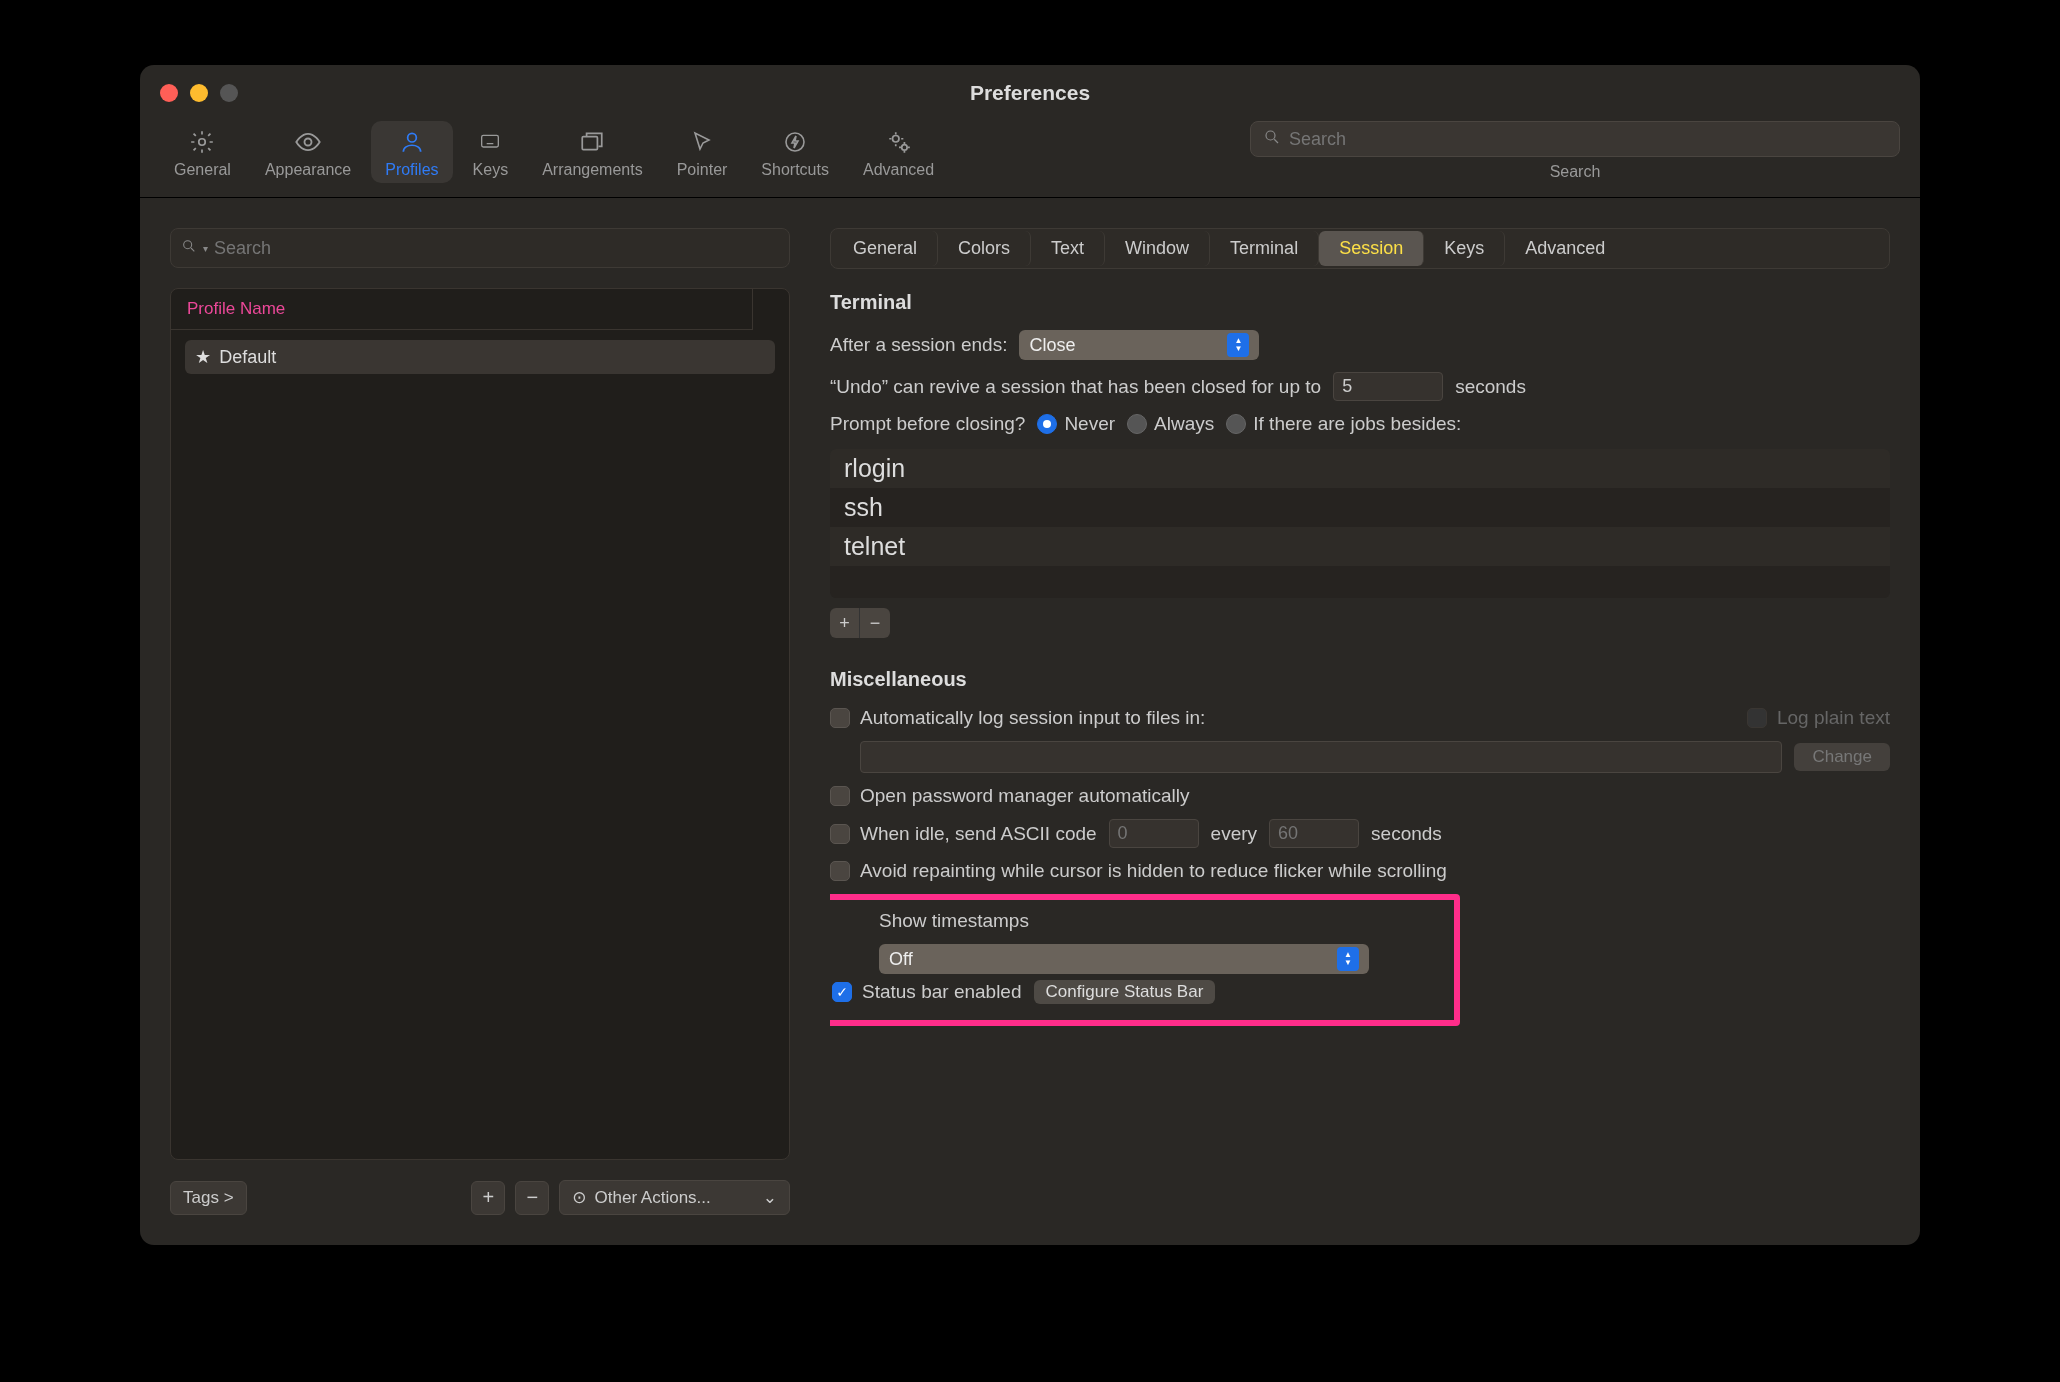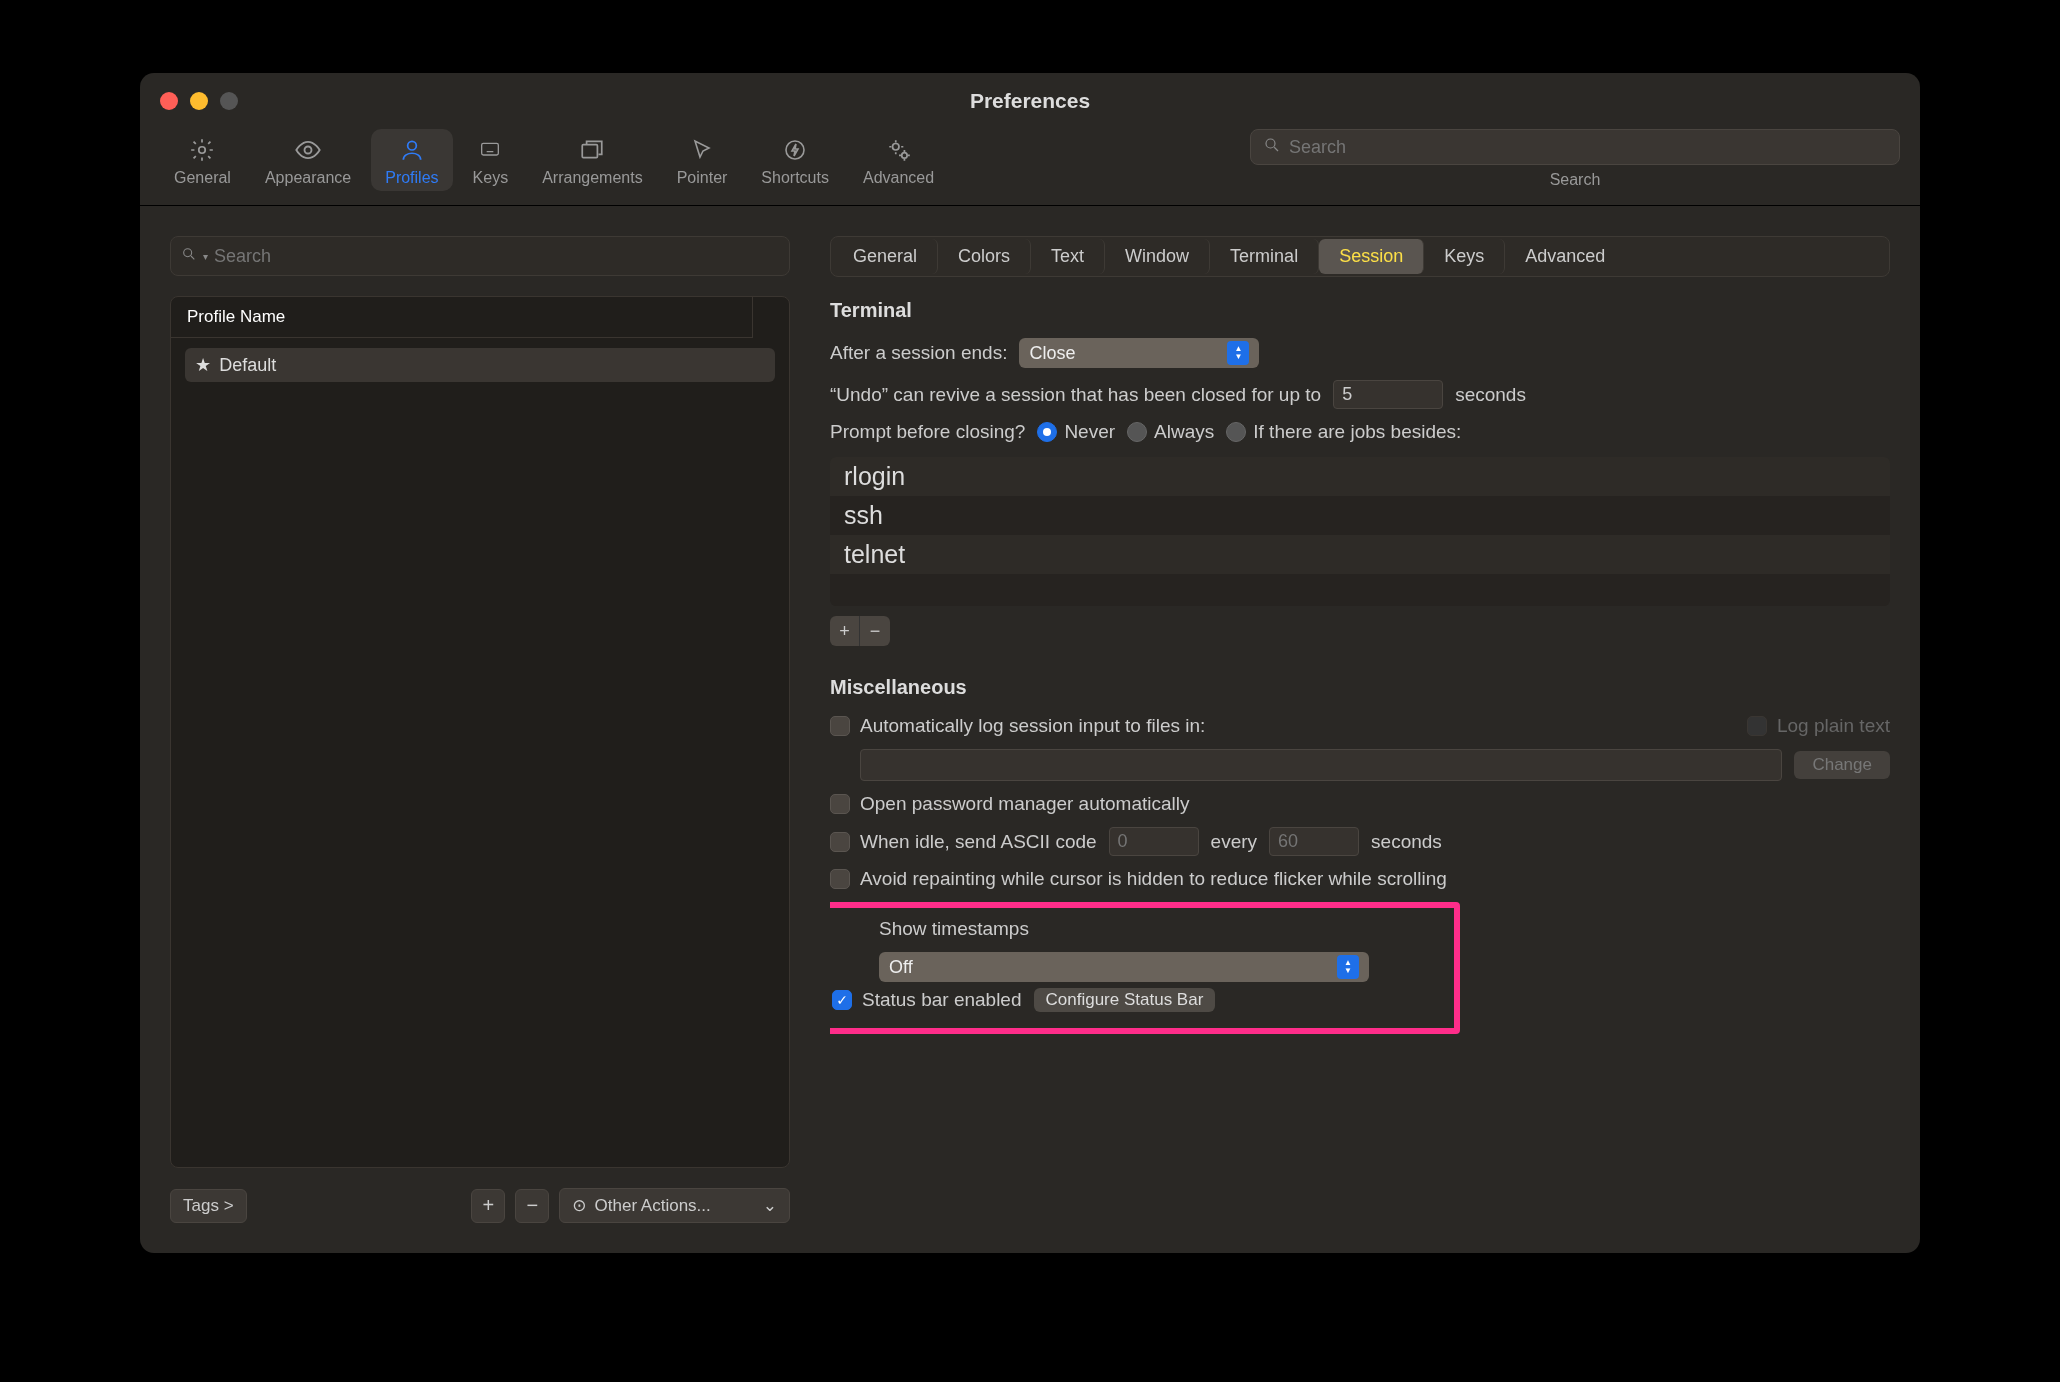--- a/index.html
+++ b/index.html
@@ -9,21 +9,21 @@
   font-size: 13px;
   color: #ccc;
   width: 2060px;
   height: 1382px;
   display: flex;
   align-items: flex-start;
   justify-content: center;
 }
 .window {
   position: absolute;
-  top: 73px;
+  top: 65px;
   left: 140px;
   width: 1780px;
   height: 1180px;
   background: #2a2825;
   border-radius: 14px;
   box-shadow: 0 30px 80px rgba(0,0,0,.6);
   overflow: hidden;
   display: flex;
   flex-direction: column;
 }
@@ -126,21 +126,21 @@
   background: #201e1b;
   border: 1px solid #3a3530;
   border-radius: 8px;
   overflow: hidden;
   display: flex;
   flex-direction: column;
 }
 .profile-header {
   padding: 10px 16px;
   font-size: 17px;
-  color: #ffffff;
+  color: #ec4899;
   border-bottom: 1px solid #3a3530;
   border-right: 1px solid #3a3530;
   margin-right: 36px;
 }
 .profile-body { flex: 1; padding: 10px 14px; }
 .profile-row {
   background: #3a3632;
   border-radius: 6px;
   padding: 6px 10px;
   display: flex;

